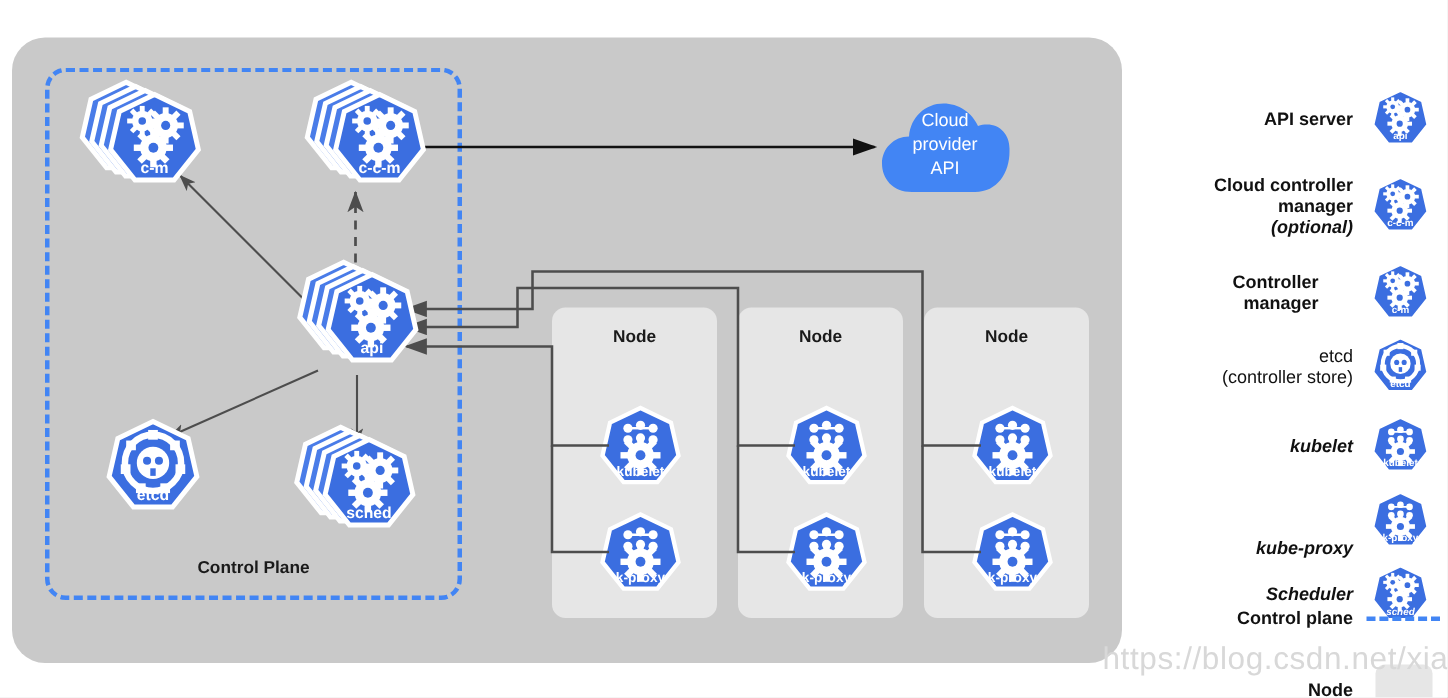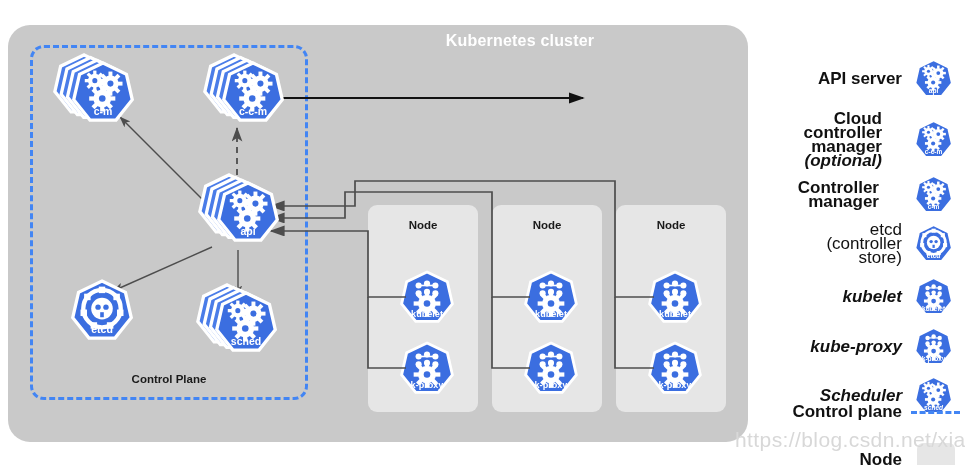--- a/index.html
+++ b/index.html
@@ -115,21 +115,21 @@
     left: 0;
     width: 180px;
     display: flex;
     align-items: center;
     justify-content: flex-end;
   }
   .legend-text {
     width: 122px;
     text-align: right;
     padding-right: 9px;
-    font-size: 17px;
+    font-size: 12px;
     line-height: 14px;
     color: #111111;
     font-weight: bold;
   }
   .legend-text.regular { font-weight: normal; }
   .legend-text.italic  { font-style: italic; }
   .legend-text .opt    { font-style: italic; display: block; }
   .legend-icon { width: 49px; display: flex; justify-content: center; align-items: center; }
 
   .legend-dash {
@@ -153,21 +153,20 @@
     white-space: nowrap;
     z-index: 50;
   }
 </style>
 </head>
 <body>
 
 <div id="root">
 
   <div class="cluster-panel"></div>
-  <div class="cluster-title">Kubernetes cluster</div>
 
   <div class="control-plane-box"></div>
   <div class="control-plane-label">Control Plane</div>
 
   <div id="node-cards">
       <div class="node-card" style="left: 368px;">
         <div class="node-title">Node</div>
         <div class="hexicon" style="left: 29px; top: 62px;">
           <svg width="64" height="62" viewBox="0 0 64 62">
             <polygon points="30.00,5.00 50.33,14.79 55.35,36.79 41.28,54.43 18.72,54.43 4.65,36.79 9.67,14.79" fill="#3b6ee0" stroke="#ffffff" stroke-width="2.86"></polygon>
@@ -344,20 +343,32 @@
 
     <path d="M406,297 L368,297 L368,231 L271,231" fill="none" stroke="#4d4d4d" stroke-width="1.7" marker-end="url(#arrGray)"></path>
 
     <path d="M406,368 L368,368 L368,297" fill="none" stroke="#4d4d4d" stroke-width="1.7"></path>
 
     <path d="M530,368 L492,368 L492,297" fill="none" stroke="#4d4d4d" stroke-width="1.7"></path>
 
     <path d="M654,368 L615,368 L615,297" fill="none" stroke="#4d4d4d" stroke-width="1.7"></path>
   </svg>
 
+  <div class="cloud-node">
+    <svg width="88" height="76" viewBox="0 0 88 76">
+      <path d="M22,70 C9,70 2,61 2,51 C2,41 10,33 20,33 C21,20 31,11 43,11
+               C53,11 62,17 66,26 C68,25 70,25 72,25 C81,25 87,32 87,41
+               C87,41 87,42 87,43 C87,57 79,70 64,70 Z" fill="#4285f4"></path>
+    </svg>
+    <div class="cloud-label">
+      <div>Cloud</div>
+      <div>provider</div>
+      <div>API</div>
+    </div>
+  </div>
 
   <div id="cp-nodes">
       <div class="hexicon" style="left: 55px; top: 58px;">
         <svg width="86" height="70" viewBox="0 0 86 70">
             <polygon points="29.10,-3.10 52.55,8.20 58.35,33.58 42.12,53.93 16.08,53.93 -0.15,33.58 5.65,8.20" fill="#4a7ce8" stroke="#ffffff" stroke-width="3.30"></polygon>
           <polygon points="35.40,-0.40 58.85,10.90 64.65,36.28 48.42,56.63 22.38,56.63 6.15,36.28 11.95,10.90" fill="#4a7ce8" stroke="#ffffff" stroke-width="3.30"></polygon>
           <polygon points="41.70,2.30 65.15,13.60 70.95,38.98 54.72,59.33 28.68,59.33 12.45,38.98 18.25,13.60" fill="#4a7ce8" stroke="#ffffff" stroke-width="3.30"></polygon>
           <polygon points="48.00,5.00 71.45,16.30 77.25,41.68 61.02,62.03 34.98,62.03 18.75,41.68 24.55,16.30" fill="#3b6ee0" stroke="#ffffff" stroke-width="3.30"></polygon>
           <rect x="38.18" y="12.60" width="3.27" height="4.09" fill="#ffffff" transform="rotate(0 39.82 22.64)"></rect>
           <rect x="38.18" y="12.60" width="3.27" height="4.09" fill="#ffffff" transform="rotate(45 39.82 22.64)"></rect>
@@ -564,21 +575,21 @@
             <rect x="22.09" y="19.96" width="2.84" height="3.55" fill="#ffffff" transform="rotate(180 23.50 28.66)"></rect>
             <rect x="22.09" y="19.96" width="2.84" height="3.55" fill="#ffffff" transform="rotate(225 23.50 28.66)"></rect>
             <rect x="22.09" y="19.96" width="2.84" height="3.55" fill="#ffffff" transform="rotate(270 23.50 28.66)"></rect>
             <rect x="22.09" y="19.96" width="2.84" height="3.55" fill="#ffffff" transform="rotate(315 23.50 28.66)"></rect>
             <circle cx="23.50" cy="28.66" r="5.93" fill="#ffffff"></circle>
             <circle cx="23.50" cy="28.66" r="2.19" fill="#3b6ee0"></circle>
             <text x="24.00" y="39.80" text-anchor="middle" font-family="Liberation Sans, sans-serif" font-size="7.00" font-weight="bold" fill="#ffffff">api</text>
           </svg>
         </div>
       </div>
-      <div class="legend-row" style="top: 87px; gap: 20px;">
+      <div class="legend-row" style="top: 87px;">
         <div class="legend-text">
           <div>Cloud controller</div>
           <div>manager</div>
           <div class="opt">(optional)</div>
         </div>
         <div class="legend-icon">
           <svg width="52" height="50" viewBox="0 0 52 50">
             <polygon points="24.00,5.00 39.64,12.53 43.50,29.45 32.68,43.02 15.32,43.02 4.50,29.45 8.36,12.53" fill="#3b6ee0" stroke="#ffffff" stroke-width="2.20"></polygon>
             <rect x="17.45" y="10.06" width="2.18" height="2.73" fill="#ffffff" transform="rotate(0 18.54 16.76)"></rect>
             <rect x="17.45" y="10.06" width="2.18" height="2.73" fill="#ffffff" transform="rotate(45 18.54 16.76)"></rect>
@@ -701,21 +712,21 @@
             <rect x="22.36" y="18.99" width="3.27" height="4.09" fill="#ffffff" transform="rotate(180 24.00 29.26)"></rect>
             <rect x="22.36" y="18.99" width="3.27" height="4.09" fill="#ffffff" transform="rotate(225 24.00 29.26)"></rect>
             <rect x="22.36" y="18.99" width="3.27" height="4.09" fill="#ffffff" transform="rotate(270 24.00 29.26)"></rect>
             <rect x="22.36" y="18.99" width="3.27" height="4.09" fill="#ffffff" transform="rotate(315 24.00 29.26)"></rect>
             <circle cx="24.00" cy="29.26" r="6.84" fill="#ffffff"></circle>
             <circle cx="24.00" cy="29.26" r="2.53" fill="#3b6ee0"></circle>
             <text x="24.00" y="39.80" text-anchor="middle" font-family="Liberation Sans, sans-serif" font-size="7.00" font-weight="bold" fill="#ffffff">kubelet</text>
           </svg>
         </div>
       </div>
-      <div class="legend-row" style="top: 297px;">
+      <div class="legend-row" style="top: 297px; align-items: flex-end;">
         <div class="legend-text italic">
           <div>kube-proxy</div>
         </div>
         <div class="legend-icon">
           <svg width="52" height="50" viewBox="0 0 52 50">
             <polygon points="24.00,5.00 39.64,12.53 43.50,29.45 32.68,43.02 15.32,43.02 4.50,29.45 8.36,12.53" fill="#3b6ee0" stroke="#ffffff" stroke-width="2.20"></polygon>
             <circle cx="17.55" cy="15.37" r="2.36" fill="#ffffff"></circle>
             <circle cx="24.00" cy="13.88" r="2.36" fill="#ffffff"></circle>
             <circle cx="30.45" cy="15.37" r="2.36" fill="#ffffff"></circle>
             <circle cx="17.55" cy="21.32" r="2.36" fill="#ffffff"></circle>

